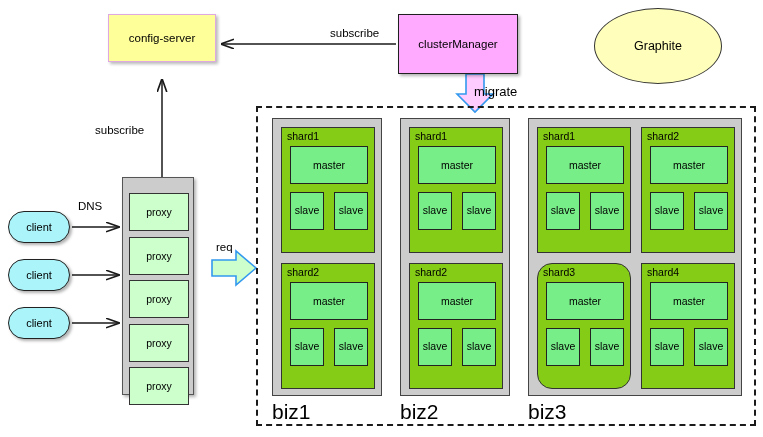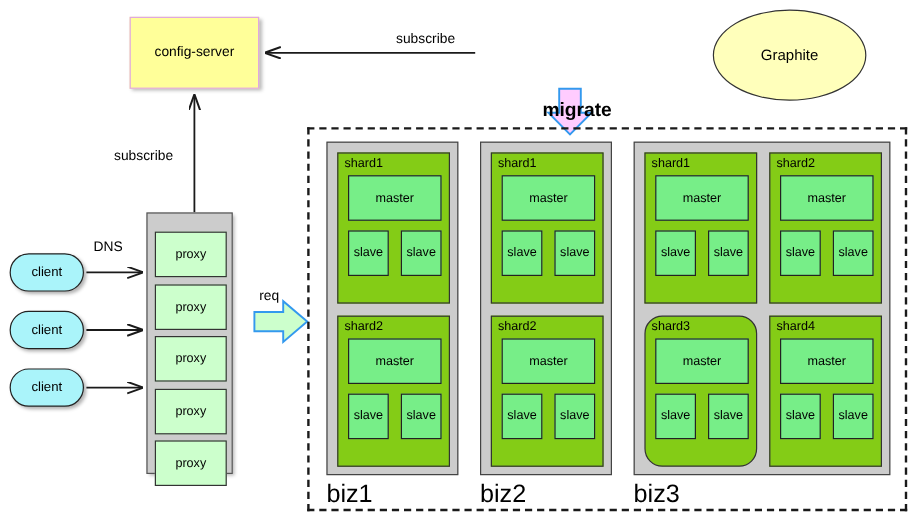--- a/index.html
+++ b/index.html
@@ -20,21 +20,21 @@
     box-sizing: border-box;
     display: flex;
     align-items: center;
     justify-content: center;
     text-align: center;
     color: #000;
   }
 
   
   #config-server {
-    left: 108px; top: 14px; width: 108px; height: 60px;
+    left: 108px; top: 14px; width: 108px; height: 48px;
     background: #ffff99;
     border: 1.5px solid #e0a8e0;
     font-size: 11.5px;
     box-shadow: 2px 2px 3px rgba(0,0,0,0.28);
   }
 
   
   #cluster-manager {
     left: 398px; top: 14px; width: 120px; height: 60px;
     background: #ffaaff;
@@ -142,21 +142,21 @@
   .edge-label {
     position: absolute;
     font-size: 11.5px;
     color: #000;
     white-space: nowrap;
   }
   #label-register { left: 330px; top: 27px; }
   #label-subscribe { left: 95px;  top: 124px; }
   #label-dns      { left: 78px;  top: 200px; }
   #label-req      { left: 216px; top: 241px; }
-  #label-migrate  { left: 452px; top: 84px; font-size: 16px; font-weight: bold; }
+  #label-migrate  { left: 474px; top: 84px; font-size: 13px; }
 
   svg.overlay {
     position: absolute;
     left: 0; top: 0;
     width: 763px; height: 437px;
     pointer-events: none;
   }
 </style>
 </head>
 <body>
@@ -180,20 +180,23 @@
 
     <path d="M212,260 L236,260 L236,251 L256,268 L236,285 L236,276 L212,276 Z" fill="#ccffcc" stroke="#3399ee" stroke-width="1.6"></path>
 
     <path d="M466,74 L484,74 L484,94 L493,94 L475,112 L457,94 L466,94 Z" fill="#ffccff" stroke="#3399ee" stroke-width="1.6"></path>
   </svg>
 
   <div class="node" id="config-server">
     <span>config-server</span>
   </div>
 
+  <div class="node" id="cluster-manager">
+    <span>clusterManager</span>
+  </div>
 
   <div class="node" id="graphite">
     <span>Graphite</span>
   </div>
 
   <div class="node client" id="client-0">
     <span>client</span>
   </div>
   <div class="node client" id="client-1">
     <span>client</span>

